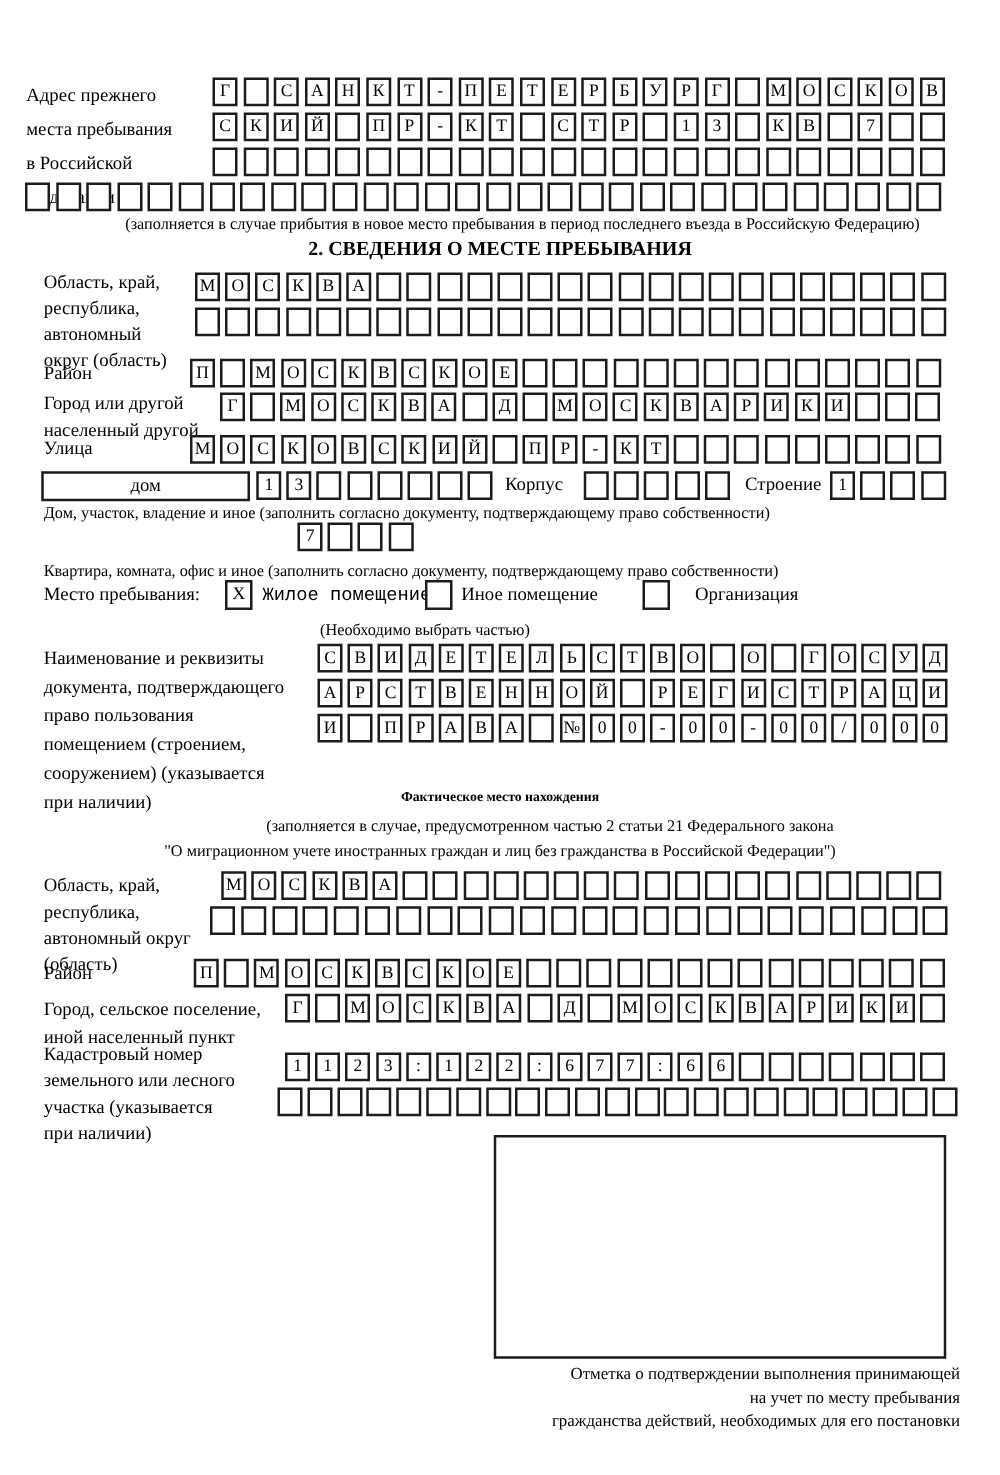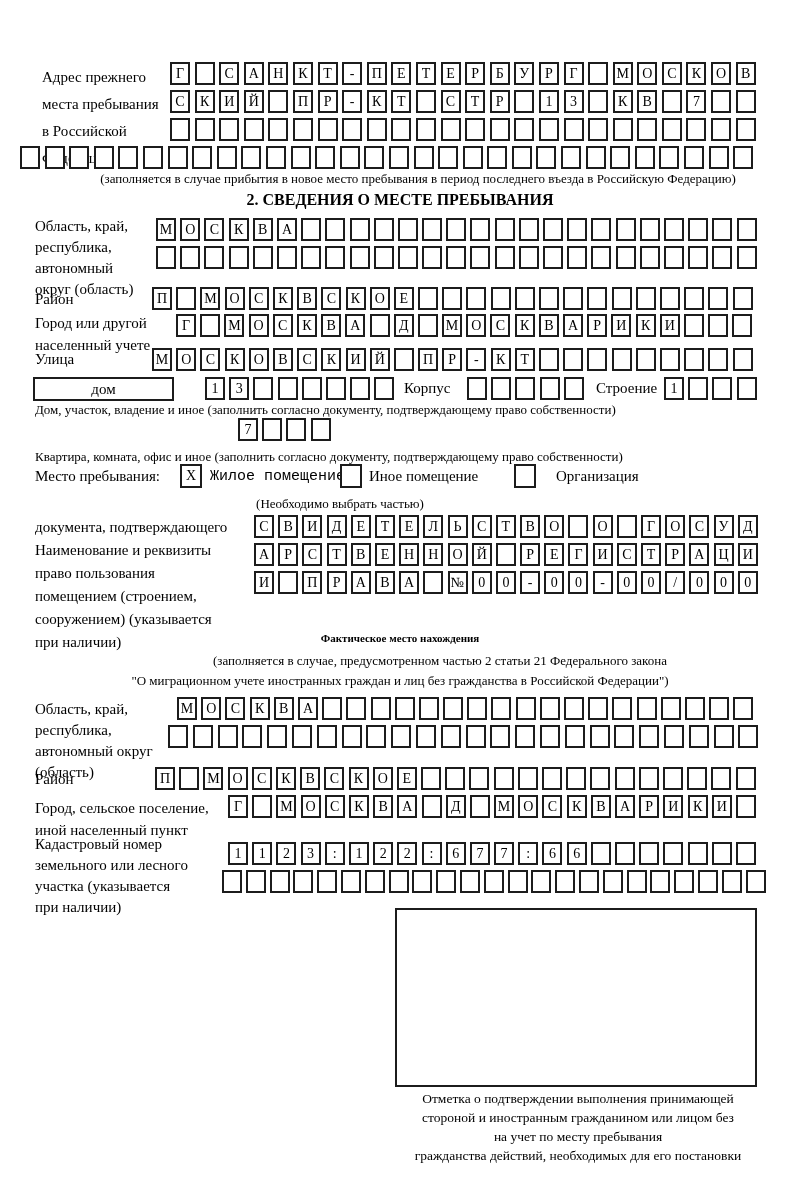--- a/index.html
+++ b/index.html
@@ -24,21 +24,21 @@
   .checkbox { position:absolute; box-sizing:border-box; width:22px; height:24px; border:2px solid #1c1c1c;
           display:flex; align-items:center; justify-content:center; font-size:14px; background:#fff; }
   .bigbox { position:absolute; border:2px solid #1c1c1c; background:#fff; }
 </style>
 </head>
 <body>
 
 <div class="page">
 
 
-  <div class="abs lines" style="left:42px; top:64px; line-height:27px;">
+  <div class="abs lines" style="left:21px; top:64px; line-height:27px;">
       <div>Адрес прежнего</div>
       <div>места пребывания</div>
       <div>в Российской</div>
       <div>Федерации</div>
     </div>
   <div class="cellrow g46" style="left:170px; top:62px;">
       <span class="cell">Г</span>
       <span class="cell"></span>
       <span class="cell">С</span>
       <span class="cell">А</span>
@@ -236,21 +236,21 @@
       <span class="cell"></span>
       <span class="cell"></span>
       <span class="cell"></span>
       <span class="cell"></span>
       <span class="cell"></span>
       <span class="cell"></span>
     </div>
 
   <div class="abs lines" style="left:35px; top:312px; line-height:22px;">
       <div>Город или другой</div>
-      <div>населенный учете</div>
+      <div>населенный другой</div>
     </div>
   <div class="cellrow" style="left:176px; top:314px;">
       <span class="cell">Г</span>
       <span class="cell"></span>
       <span class="cell">М</span>
       <span class="cell">О</span>
       <span class="cell">С</span>
       <span class="cell">К</span>
       <span class="cell">В</span>
       <span class="cell">А</span>
@@ -294,21 +294,21 @@
       <span class="cell"></span>
       <span class="cell"></span>
       <span class="cell"></span>
       <span class="cell"></span>
       <span class="cell"></span>
       <span class="cell"></span>
       <span class="cell"></span>
       <span class="cell"></span>
     </div>
 
-  <div class="fieldbox" style="left:33px; top:377px; width:141px;">дом</div>
+  <div class="fieldbox" style="left:33px; top:377px; width:167px;">дом</div>
   <div class="cellrow" style="left:205px; top:377px;">
       <span class="cell">1</span>
       <span class="cell">3</span>
       <span class="cell"></span>
       <span class="cell"></span>
       <span class="cell"></span>
       <span class="cell"></span>
       <span class="cell"></span>
       <span class="cell"></span>
     </div>
@@ -340,22 +340,22 @@
   <div class="abs label" style="left:35px; top:468px;">Место пребывания:</div>
   <div class="checkbox" style="left:180px; top:464px;">X</div>
   <div class="abs label" style="left:210px; top:468px;font-family:Liberation Mono, monospace;">Жилое помещение</div>
   <div class="checkbox" style="left:340px; top:464px;"></div>
   <div class="abs label" style="left:369px; top:468px;">Иное помещение</div>
   <div class="checkbox" style="left:514px; top:464px;"></div>
   <div class="abs label" style="left:556px; top:468px;">Организация</div>
   <div class="abs cap" style="left:0; top:496px; width:680px; text-align:center; white-space:normal;">(Необходимо выбрать частью)</div>
 
   <div class="abs lines" style="left:35px; top:516px; line-height:23px;">
+      <div>Наименование и реквизиты</div>
       <div>документа, подтверждающего</div>
-      <div>Наименование и реквизиты</div>
       <div>право пользования</div>
       <div>помещением (строением,</div>
       <div>сооружением) (указывается</div>
       <div>при наличии)</div>
     </div>
   <div class="cellrow" style="left:254px; top:515px;">
       <span class="cell">С</span>
       <span class="cell">В</span>
       <span class="cell">И</span>
       <span class="cell">Д</span>
@@ -595,20 +595,19 @@
       <span class="cell"></span>
       <span class="cell"></span>
       <span class="cell"></span>
       <span class="cell"></span>
       <span class="cell"></span>
       <span class="cell"></span>
       <span class="cell"></span>
     </div>
 
   <div class="bigbox" style="left:395px; top:908px; width:358px; height:175px;"></div>
-  <div class="abs capwrap" style="left:388px; top:1089px; width:380px; text-align:center; line-height:19px; font-size:13.5px;">
+  <div class="abs capwrap" style="left:388px; top:1089px; width:380px; text-align:right; line-height:19px; font-size:13.5px;">
       <div>Отметка о подтверждении выполнения принимающей</div>
-      <div>стороной и иностранным гражданином или лицом без</div>
       <div>на учет по месту пребывания</div>
       <div>гражданства действий, необходимых для его постановки</div>
     </div>
 
 </div>
 
 </body></html>

